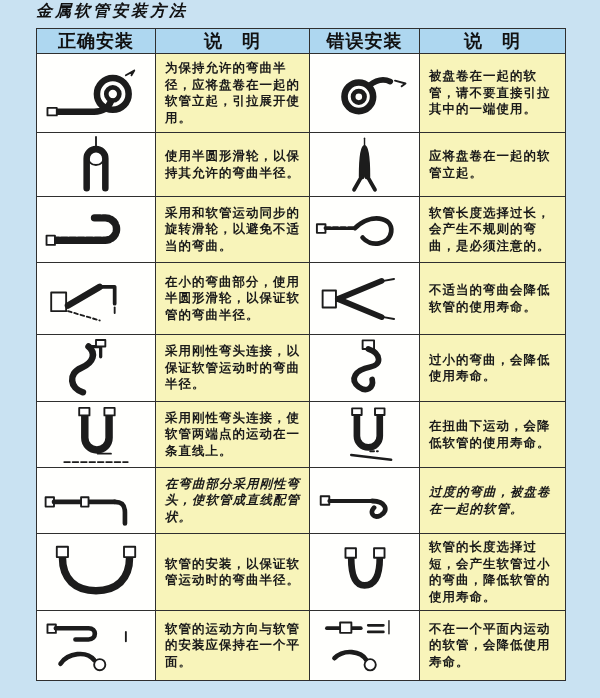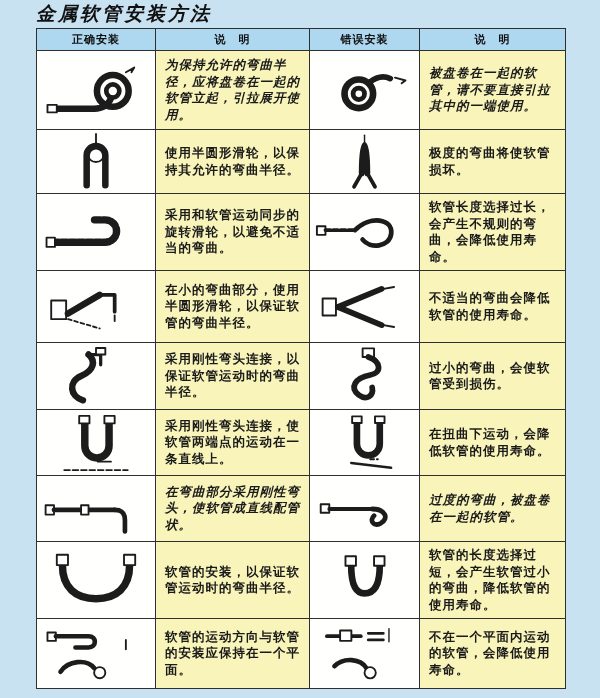--- a/index.html
+++ b/index.html
@@ -7,34 +7,34 @@
     width:600px;height:698px;
     background:#c9e2f2;
     font-family:"DejaVu Sans",sans-serif;
     overflow:hidden;
     position:relative;
   }
   .page-title{
     position:absolute;left:36px;top:1px;
     font-family:"DejaVu Serif",serif;
     font-style:italic;font-weight:bold;
-    font-size:19px;letter-spacing:3px;color:#111;
+    font-size:16px;letter-spacing:3px;color:#111;
   }
   table.install-table{
     position:absolute;left:36px;top:28px;
     width:529px;border-collapse:collapse;table-layout:fixed;
   }
   .install-table td,.install-table th{
     border:1px solid #2f2f2f;
     vertical-align:middle;
     padding:0;
   }
   .install-table th{
     background:#aed7f0;
-    font-size:11px;font-weight:bold;color:#111;
+    font-size:18px;font-weight:bold;color:#111;
     height:21px;text-align:center;letter-spacing:1px;
   }
   td.img-cell{background:#fffffd;text-align:center;}
   td.desc-cell{
     background:#f8f4ba;
     font-size:12.5px;font-weight:bold;color:#1a1a1a;
     line-height:1.32;letter-spacing:1px;
     padding:5px 6px 5px 9px;
     text-align:left;
   }
@@ -59,21 +59,21 @@
       <col class="col-w-desc">
   </colgroup>
   <tbody>
       <tr>
     <th>正确安装</th>
     <th>说　明</th>
     <th>错误安装</th>
     <th>说　明</th>
   </tr>
 
-  <tr style="height:79px;font-style:italic;">
+  <tr style="height:79px;">
     <td class="img-cell">
       <svg width="112" height="70" viewBox="0 0 120 70">
         <circle cx="78" cy="36" r="17" stroke-width="7"></circle>
         <circle cx="78" cy="36" r="7" stroke-width="5"></circle>
         <path d="M16 55 H58 C70 55 74 49 76 44" stroke-width="7"></path>
         <rect class="fit" x="8" y="51" width="10" height="8" stroke-width="2"></rect>
         <path d="M92 16 l9 -5 M101 11 l-3 5" stroke-width="2"></path>
       </svg>
     </td>
     <td class="desc-cell">为保持允许的弯曲半径，应将盘卷在一起的软管立起，引拉展开使用。</td>
@@ -98,39 +98,39 @@
     </td>
     <td class="desc-cell">使用半圆形滑轮，以保持其允许的弯曲半径。</td>
     <td class="img-cell">
       <svg width="100" height="58" viewBox="0 0 105 60">
         <path d="M52 2 V10" stroke-width="1.5"></path>
         <path d="M49 42 C49 22 51 12 52 12 C53 12 55 22 55 42" stroke-width="6"></path>
         <path d="M49 42 L41 56" stroke-width="4"></path>
         <path d="M55 42 L63 56" stroke-width="4"></path>
       </svg>
     </td>
-    <td class="desc-cell">极度的弯曲将使软管损坏。</td>
+    <td class="desc-cell">应将盘卷在一起的软管立起。</td>
   </tr>
 
   <tr style="height:66px;margin-left:31px;">
     <td class="img-cell">
       <svg width="112" height="62" viewBox="0 0 120 66">
         <path d="M14 44 H70 A12 12 0 0 0 70 20 H56" stroke-width="8" stroke-dasharray="6 3"></path>
         <rect class="fit" x="7" y="39" width="9" height="10" stroke-width="2"></rect>
       </svg>
     </td>
     <td class="desc-cell">采用和软管运动同步的旋转滑轮，以避免不适当的弯曲。</td>
     <td class="img-cell">
       <svg width="100" height="58" viewBox="0 0 105 60">
         <rect class="fit" x="2" y="24" width="9" height="9" stroke-width="2"></rect>
         <path d="M11 28 H42" stroke-width="4" stroke-dasharray="5 3"></path>
         <path d="M42 28 C58 12 82 16 80 32 C78 46 58 48 50 38" stroke-width="5"></path>
       </svg>
     </td>
-    <td class="desc-cell">软管长度选择过长，会产生不规则的弯曲，会降低使用寿命。</td>
+    <td class="desc-cell">软管长度选择过长，会产生不规则的弯曲，是必须注意的。</td>
   </tr>
 
   <tr style="height:72px;">
     <td class="img-cell">
       <svg width="112" height="68" viewBox="0 0 120 70">
         <rect class="fit" x="12" y="28" width="16" height="20" stroke-width="2"></rect>
         <path d="M30 42 L64 22" stroke-width="7"></path>
         <path d="M64 22 H80 V40" stroke-width="4"></path>
         <path d="M30 48 L64 58" stroke-width="2" stroke-dasharray="4 3"></path>
         <path d="M80 44 v6" stroke-width="2"></path>
@@ -156,21 +156,21 @@
         <rect class="fit" x="60" y="4" width="10" height="7" stroke-width="2"></rect>
       </svg>
     </td>
     <td class="desc-cell">采用刚性弯头连接，以保证软管运动时的弯曲半径。</td>
     <td class="img-cell">
       <svg width="100" height="60" viewBox="0 0 105 62">
         <rect class="fit" x="50" y="2" width="12" height="9" stroke-width="2"></rect>
         <path d="M56 11 C70 16 70 28 58 30 C42 33 36 43 46 51 C54 57 62 52 60 43" stroke-width="6"></path>
       </svg>
     </td>
-    <td class="desc-cell">过小的弯曲，会使软管受到损伤。</td>
+    <td class="desc-cell">过小的弯曲，会降低使用寿命。</td>
   </tr>
 
   <tr style="height:66px;">
     <td class="img-cell">
       <svg width="112" height="64" viewBox="0 0 120 68">
         <path d="M48 13 V37 A13 13 0 0 0 74 37 V13" stroke-width="8"></path>
         <rect class="fit" x="42" y="5" width="11" height="8" stroke-width="2"></rect>
         <rect class="fit" x="69" y="5" width="11" height="8" stroke-width="2"></rect>
         <path d="M62 54 h14" stroke-width="2"></path>
         <path d="M26 63 H94" stroke-width="2" stroke-dasharray="6 3"></path>

